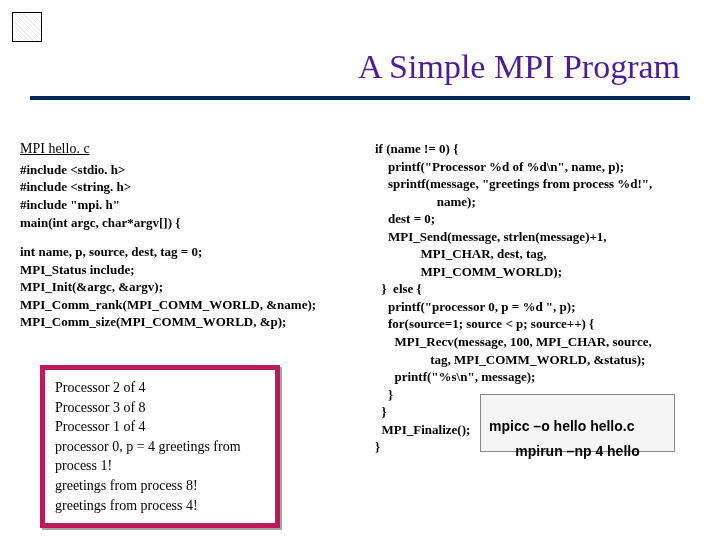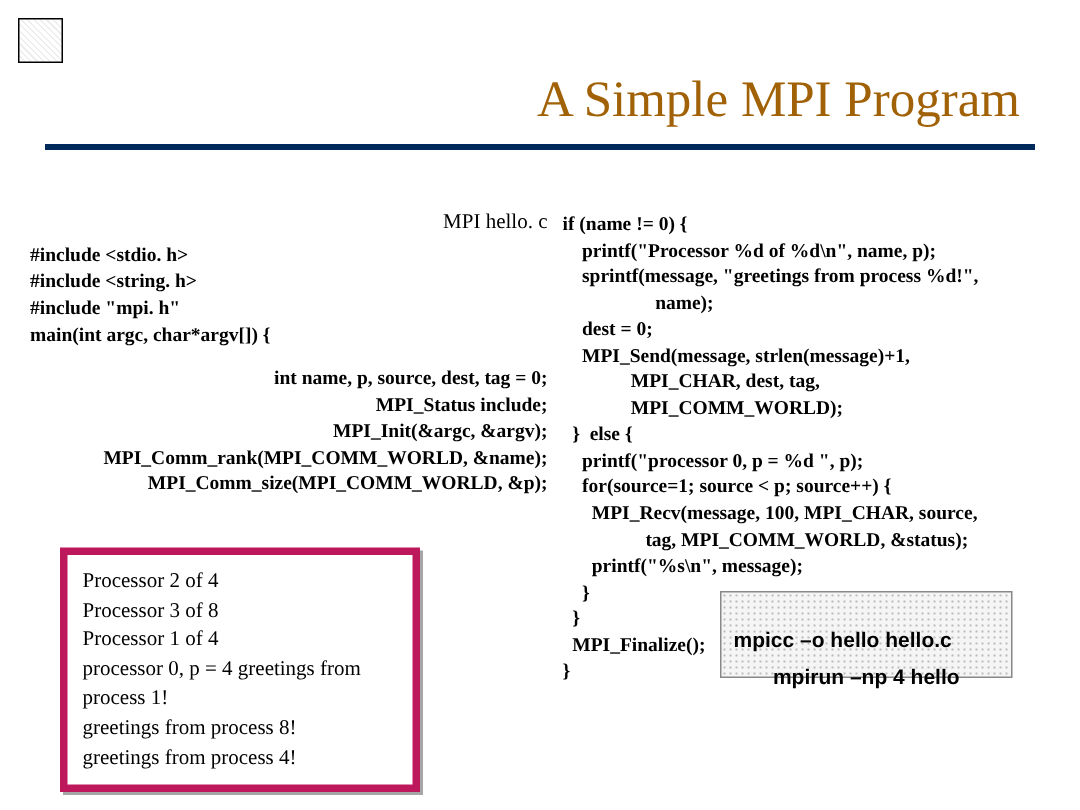--- a/index.html
+++ b/index.html
@@ -22,46 +22,47 @@
     line-height: 7px;
     text-align: center;
     padding-top: 4px;
     background: repeating-linear-gradient(45deg, #fff, #fff 2px, #eee 2px, #eee 3px);
   }
   .title {
     position: absolute;
     top: 48px;
     right: 40px;
     font-size: 34px;
-    color: #a16207;
+    color: #4c1d95;
   }
   .title-underline {
     position: absolute;
     top: 96px;
     left: 30px;
     right: 30px;
     height: 4px;
     background: #002a5c;
   }
   .code-left {
     position: absolute;
     top: 140px;
     left: 20px;
     width: 345px;
     font-size: 13px;
     font-weight: bold;
     line-height: 1.35;
   }
   .code-left .file-title {
-    text-align: right;
+    text-align: left;
     font-weight: normal;
     margin-bottom: 2px;
     font-size: 14px;
+    text-decoration: underline;
   }
-  .code-left .block2 { margin-top: 12px; text-align: right; }
+  .code-left .block2 { margin-top: 12px; }
   .code-right {
     position: absolute;
     top: 140px;
     left: 375px;
     width: 335px;
     font-size: 13px;
     font-weight: bold;
     line-height: 1.35;
     white-space: pre;
   }

